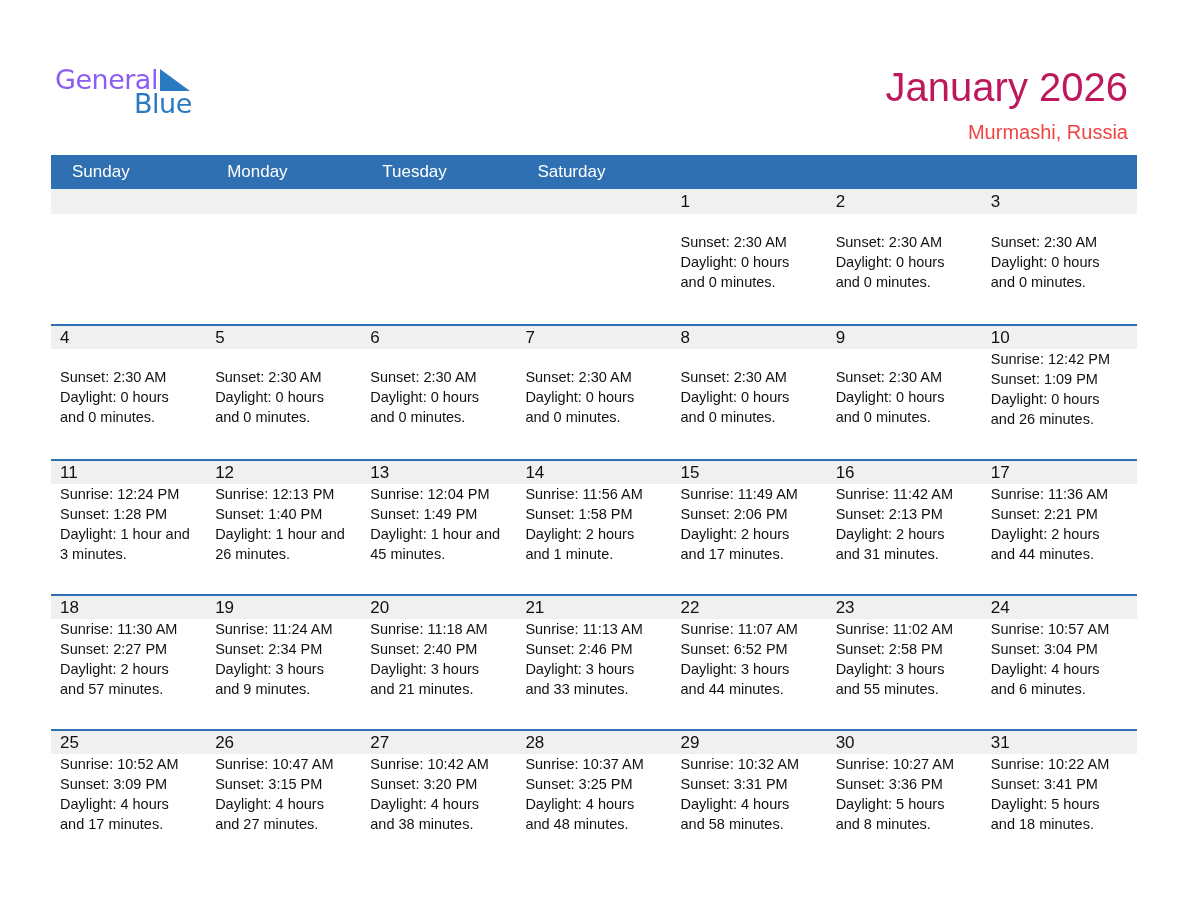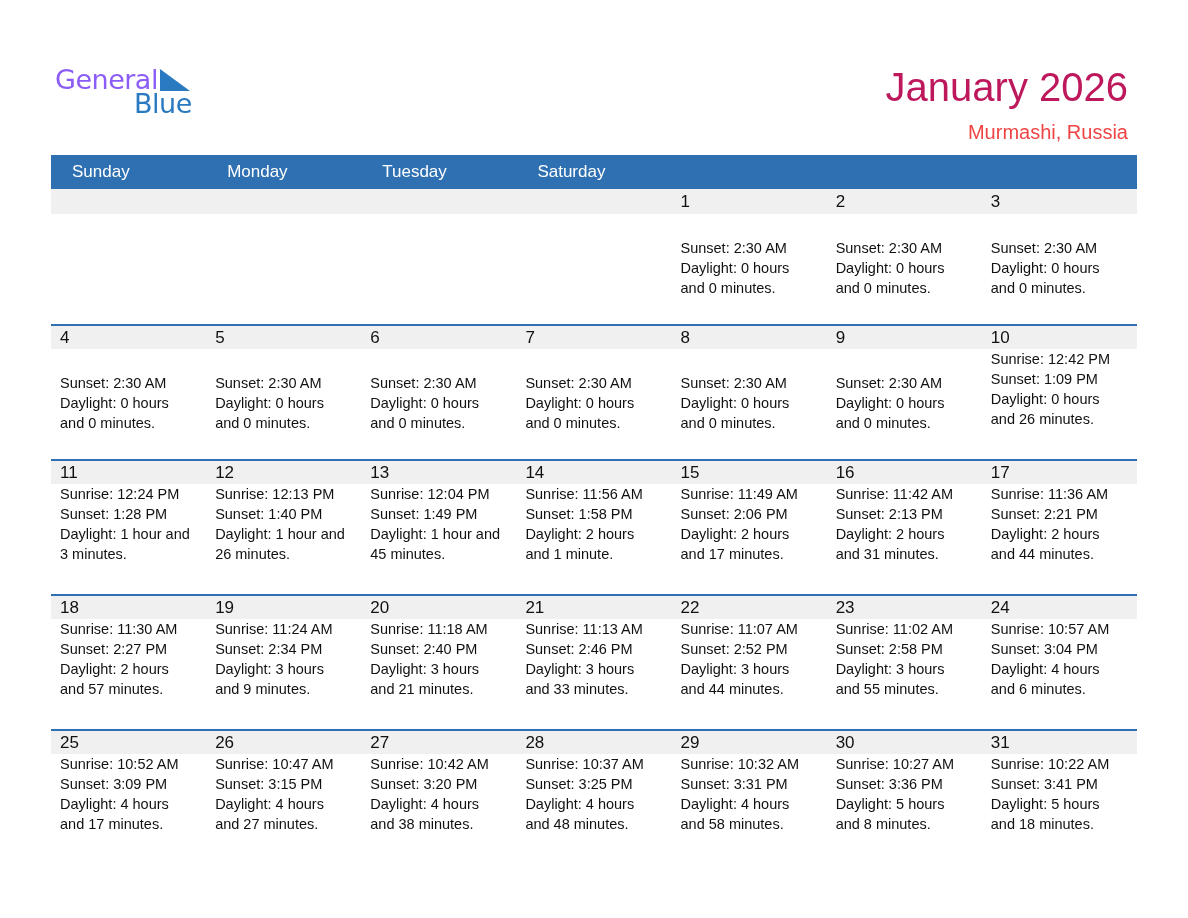--- a/index.html
+++ b/index.html
@@ -20,21 +20,21 @@
   .week { position: relative; height: 135px; box-sizing: border-box; }
   .week.first { height: 135px; }
   .week.rule { border-top: 2px solid #2e70b1; }
   .band { position: absolute; left: 0; right: 0; top: 0; height: 25px; background: #f0f0f0; }
   .week.rule .band { top: 0; height: 23px; }
   .cells { position: absolute; left: 0; top: 0; right: 0; bottom: 0; display: flex; }
   .cell { width: 155.14px; position: relative; box-sizing: border-box; padding-left: 9px; }
   .date { font-size: 17px; line-height: 25px; height: 25px; color: #111; }
   .week.rule .date { line-height: 23px; height: 23px; }
   .info { font-size: 14.5px; line-height: 20px; color: #111; white-space: nowrap; }
-  .info.drop { margin-top: 24px; }
+  .info.drop { margin-top: 18px; }
   .info .line { display: block; }
 </style>
 </head>
 <body>
 
 <div class="logo">
   <span class="general">General</span>
   <svg class="tri2" viewBox="0 0 30 22" width="30" height="22">
     <polygon points="0,0 30,22 0,22" fill="#2a7ac2"></polygon>
   </svg>
@@ -263,21 +263,21 @@
               <span class="line">Sunrise: 11:13 AM</span>
               <span class="line">Sunset: 2:46 PM</span>
               <span class="line">Daylight: 3 hours</span>
               <span class="line">and 33 minutes.</span>
             </div>
           </div>
           <div class="cell">
             <div class="date">22</div>
             <div class="info">
               <span class="line">Sunrise: 11:07 AM</span>
-              <span class="line">Sunset: 2:52 PM</span>
+              <span class="line">Sunset: 6:52 PM</span>
               <span class="line">Daylight: 3 hours</span>
               <span class="line">and 44 minutes.</span>
             </div>
           </div>
           <div class="cell">
             <div class="date">23</div>
             <div class="info">
               <span class="line">Sunrise: 11:02 AM</span>
               <span class="line">Sunset: 2:58 PM</span>
               <span class="line">Daylight: 3 hours</span>

